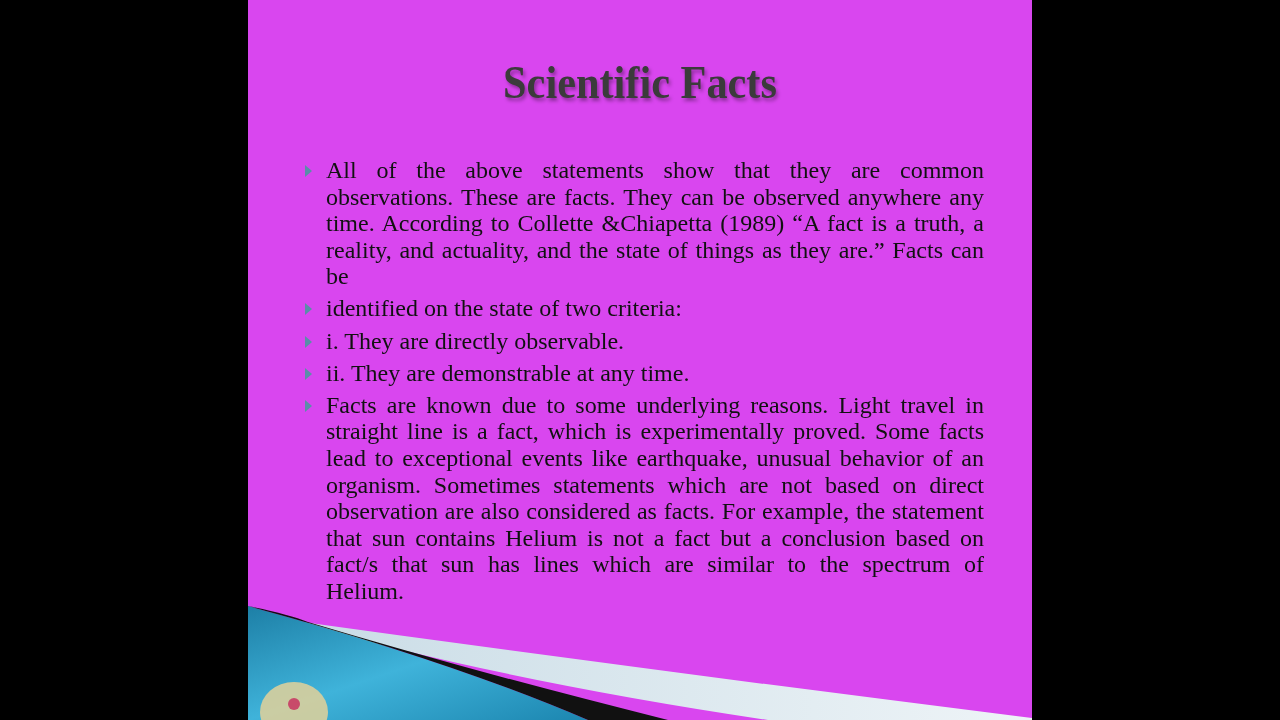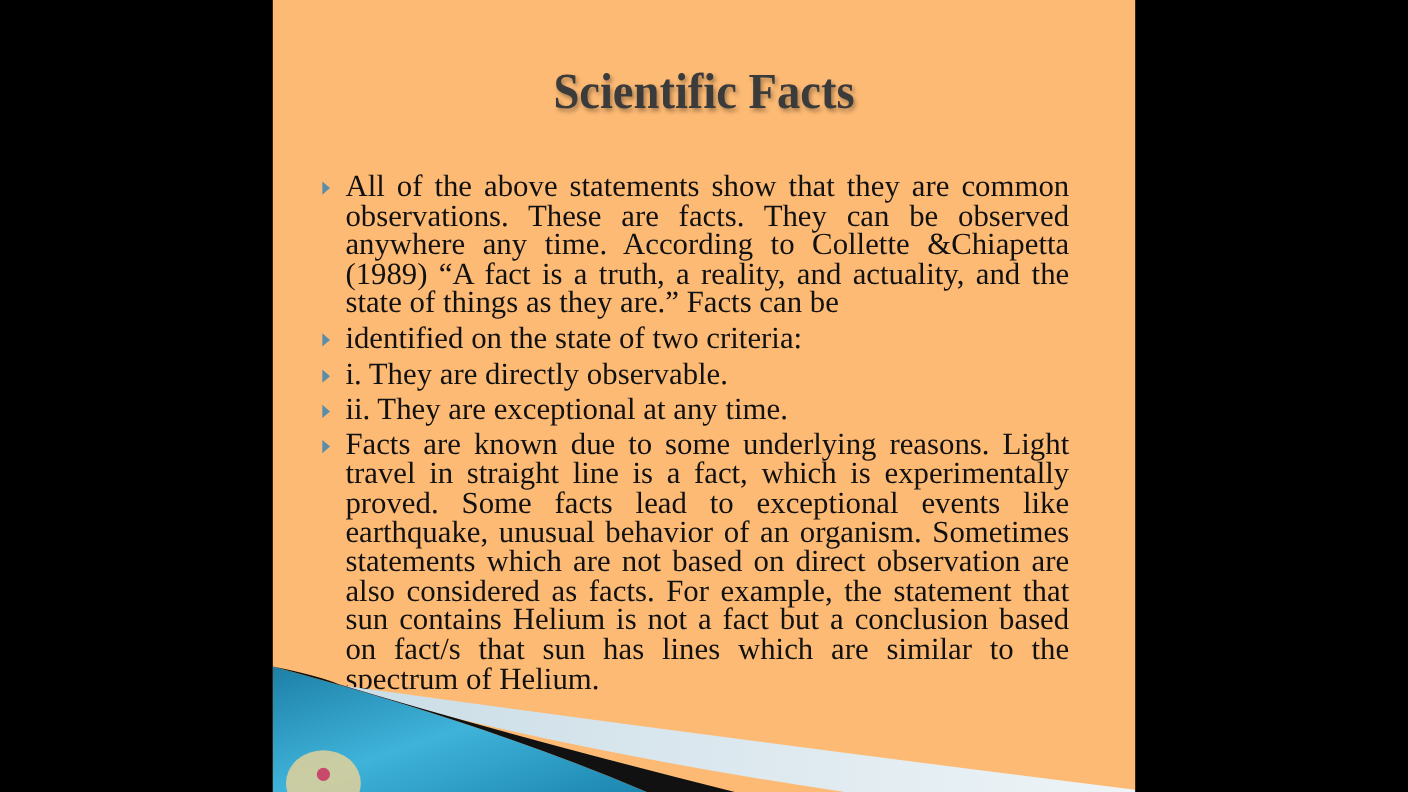--- a/index.html
+++ b/index.html
@@ -2,32 +2,32 @@
 <html><head>
 <meta charset="utf-8">
 <style>
   html, body { margin: 0; padding: 0; }
   body {
     width: 1280px; height: 720px; background: #000000; position: relative; overflow: hidden;
     font-family: "Liberation Serif", "DejaVu Serif", serif;
   }
   .slide {
     position: absolute; left: 248px; top: 0; width: 784px; height: 720px;
-    background: #fdba74; overflow: hidden;
+    background: #d946ef; overflow: hidden;
   }
   .title {
     position: absolute; left: 0; right: 0; top: 56px; text-align: center;
     font-family: "Liberation Serif", serif; font-weight: bold; font-size: 46px;
     color: #3b3b3b; letter-spacing: 0px;
     text-shadow: 2px 3px 4px rgba(0,0,0,0.35);
     transform: scaleX(0.92);
   }
   .content {
-    position: absolute; left: 40px; top: 157px; width: 684px;
-    font-size: 28px; line-height: 26.6px; color: #111111;
+    position: absolute; left: 52px; top: 157px; width: 684px;
+    font-size: 24px; line-height: 26.6px; color: #111111;
   }
   .bullet {
     position: relative; padding-left: 26px; margin-bottom: 5.5px;
     text-align: justify; text-align-last: left;
   }
   .bullet .arrow {
     position: absolute; left: 5px; top: 8px; width: 0; height: 0;
     border-top: 6px solid transparent; border-bottom: 6px solid transparent;
     border-left: 7px solid #5a8ea8;
   }
@@ -48,21 +48,21 @@
     <div class="bullet">
       <span class="arrow"></span>
       <span class="text">identified on the state of two criteria:</span>
     </div>
     <div class="bullet">
       <span class="arrow"></span>
       <span class="text">i. They are directly observable.</span>
     </div>
     <div class="bullet">
       <span class="arrow"></span>
-      <span class="text">ii. They are exceptional at any time.</span>
+      <span class="text">ii. They are demonstrable at any time.</span>
     </div>
     <div class="bullet">
       <span class="arrow"></span>
       <span class="text">Facts are known due to some underlying reasons. Light travel in straight line is a fact, which is experimentally proved. Some facts lead to exceptional events like earthquake, unusual behavior of an organism. Sometimes statements which are not based on direct observation are also considered as facts. For example, the statement that sun contains Helium is not a fact but a conclusion based on fact/s that sun has lines which are similar to the spectrum of Helium.</span>
     </div>
   </div>
 
   <svg class="deco" viewBox="0 0 784 120" preserveAspectRatio="none">
     <defs>
       <linearGradient id="blueGrad" x1="0" y1="0" x2="1" y2="1">

